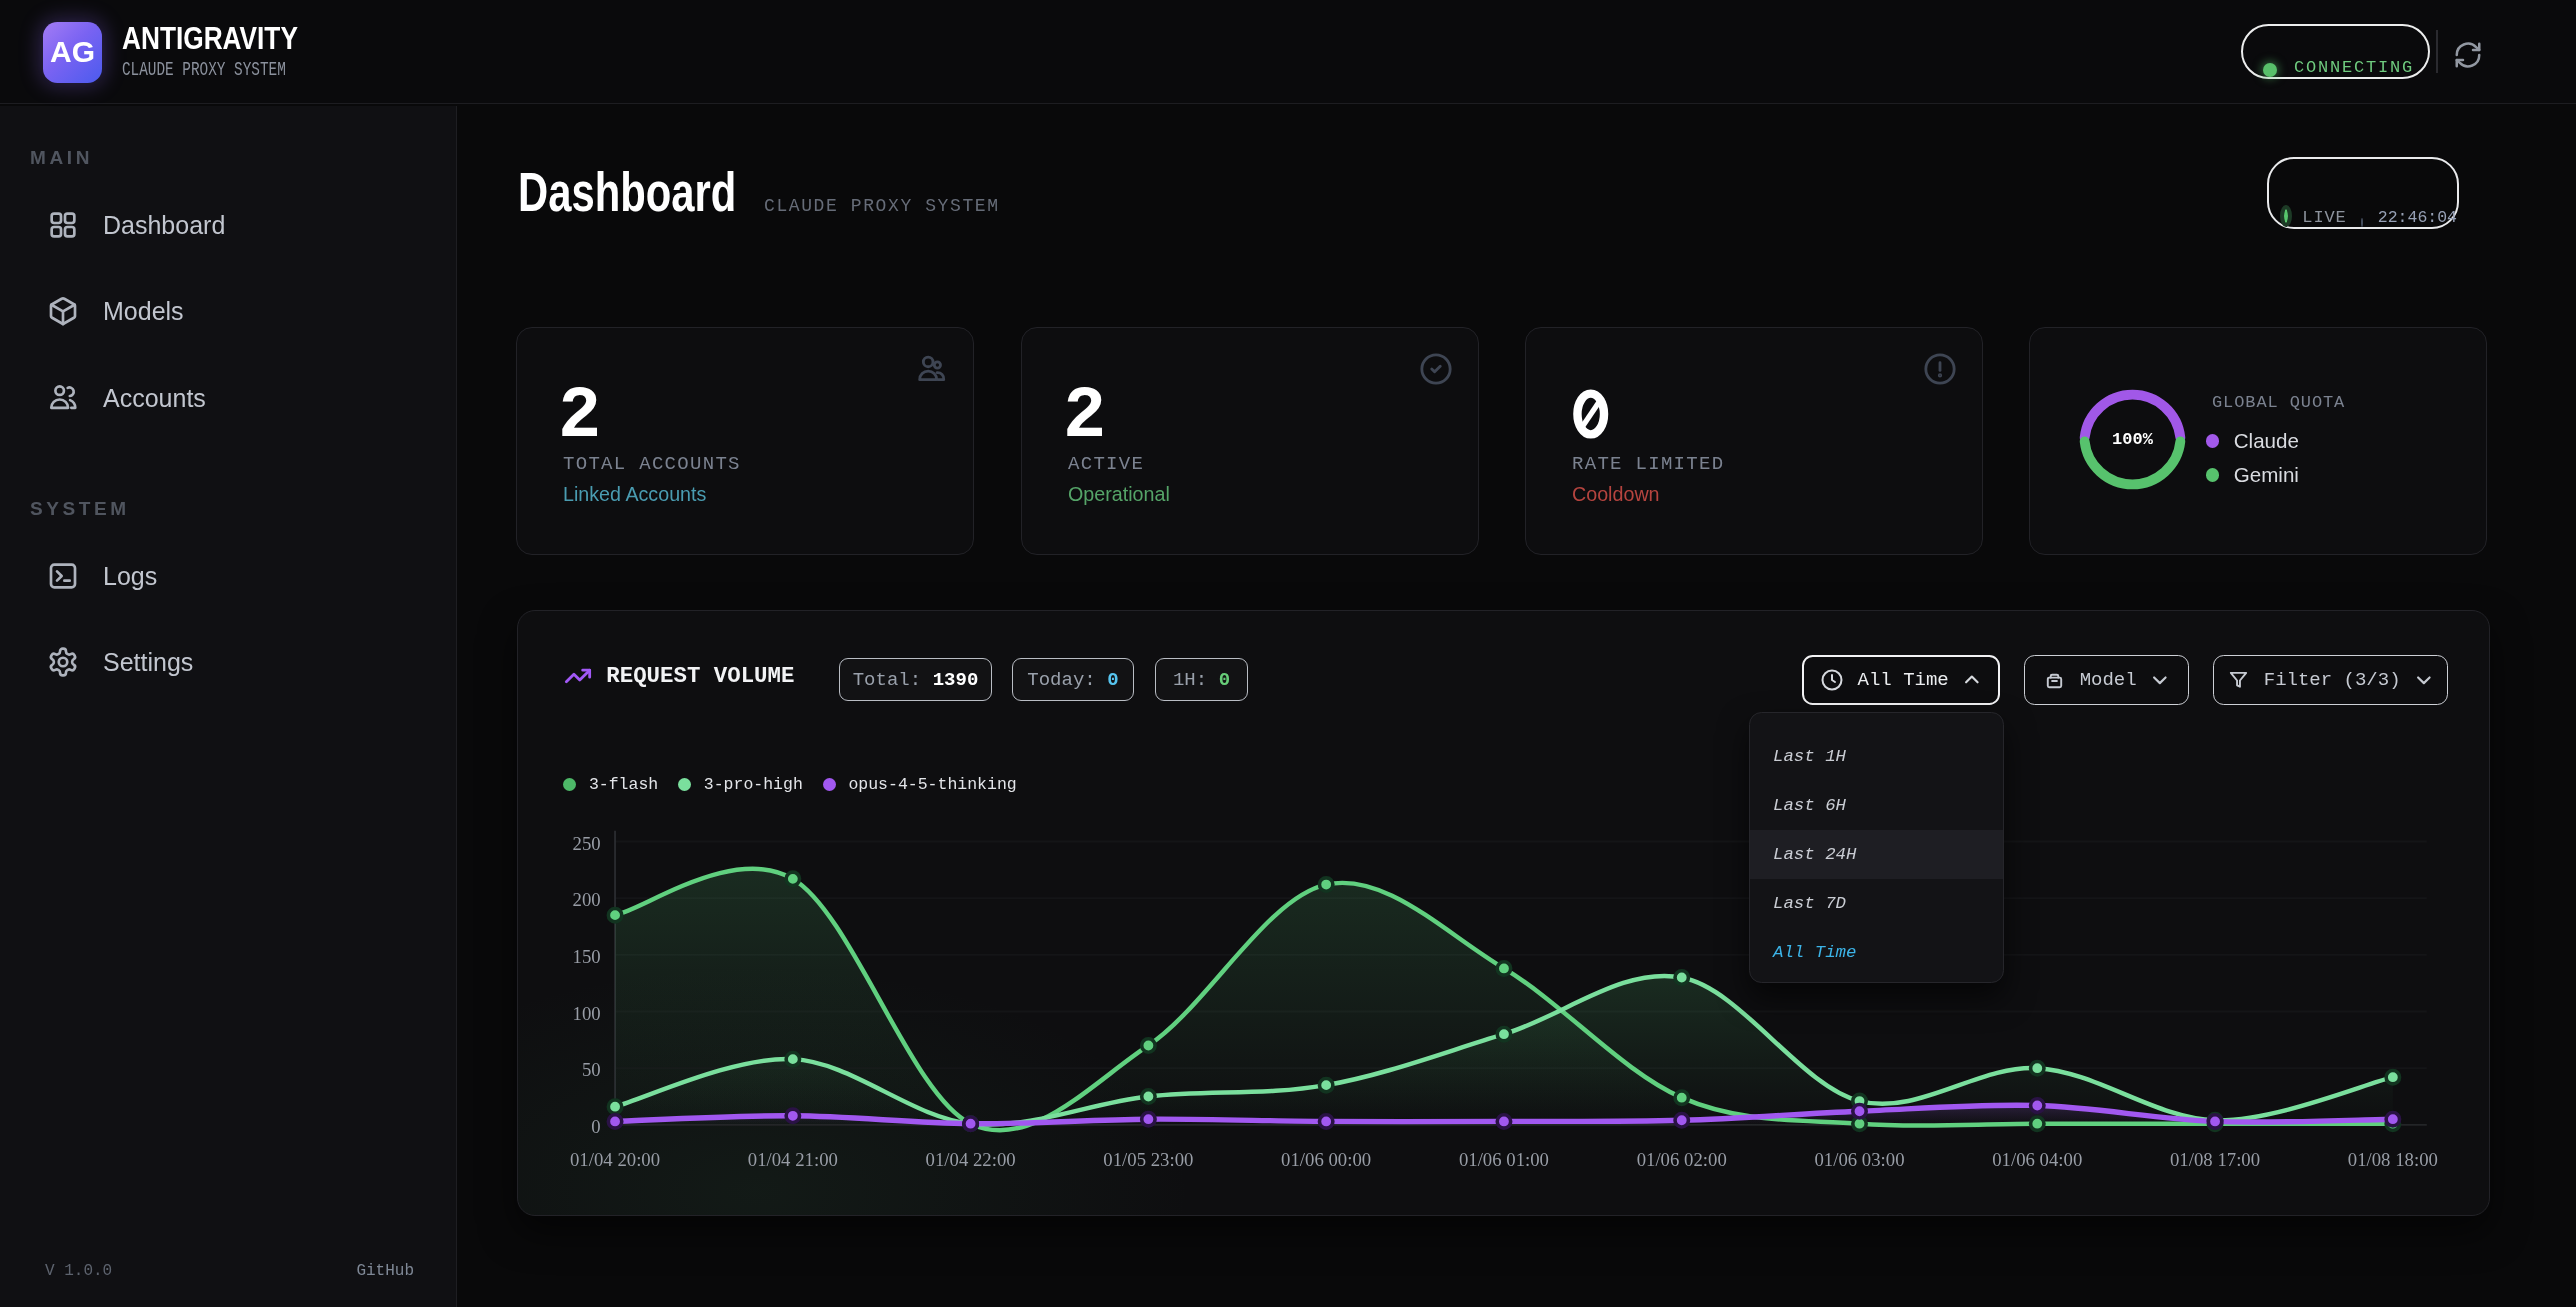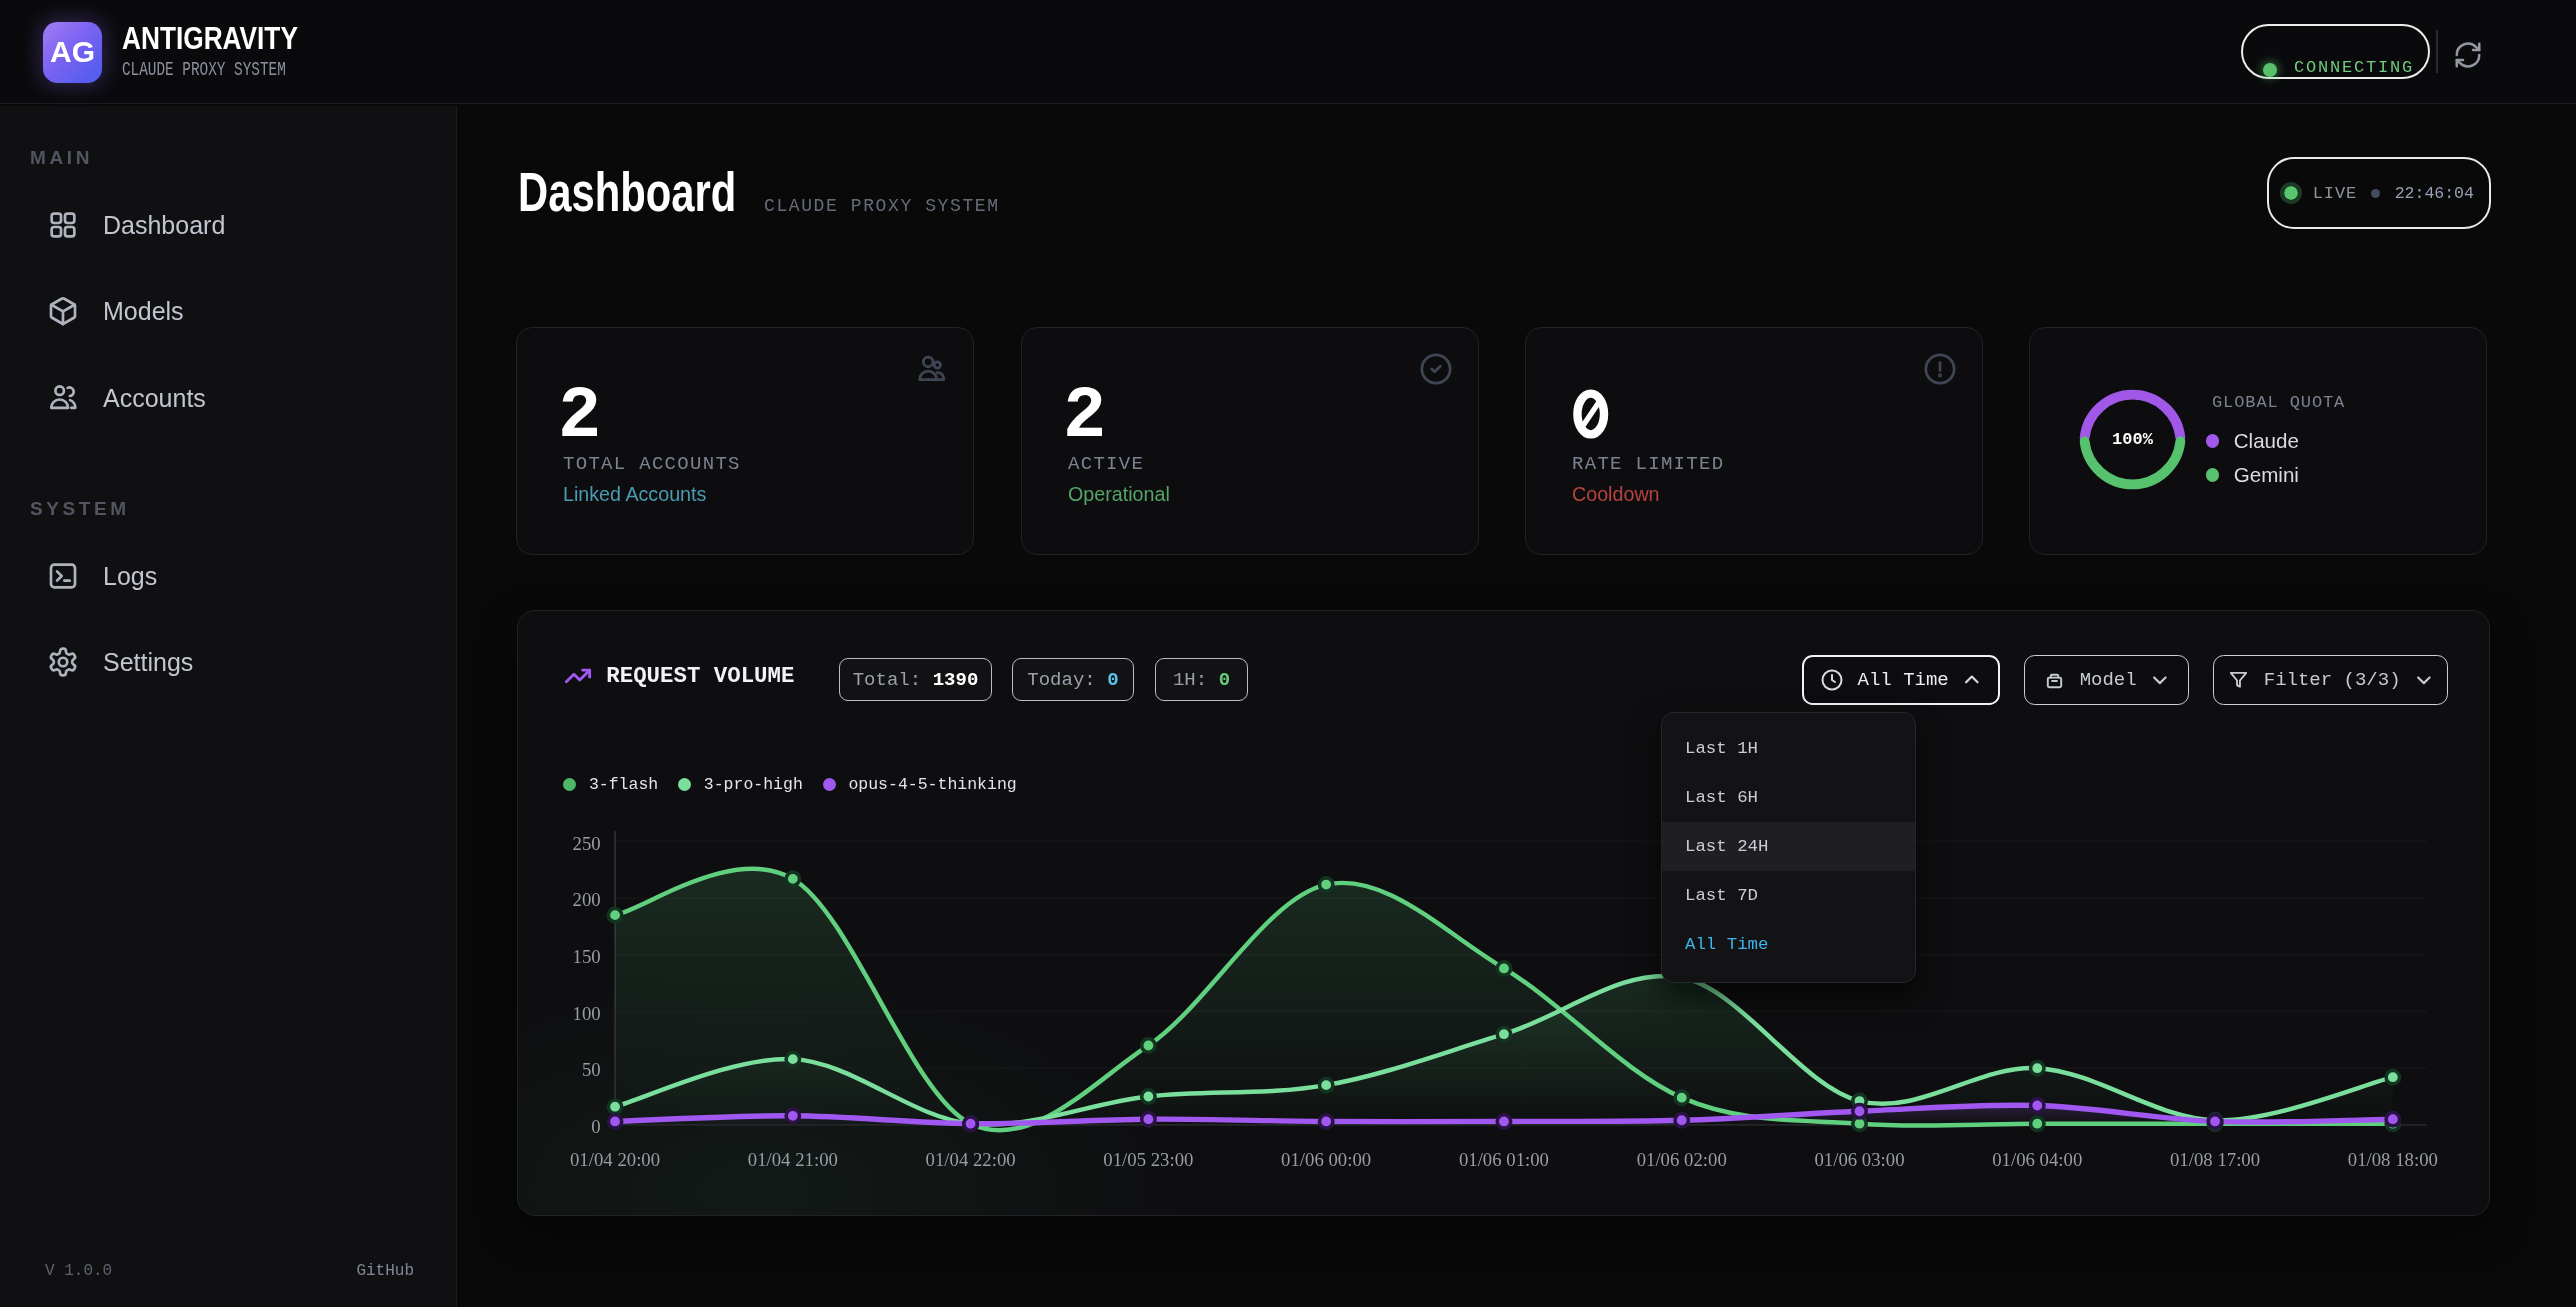--- a/index.html
+++ b/index.html
@@ -36,22 +36,22 @@
   .nav span { font-size:25px; color:#c2c6cf; }
   .foot { position:absolute; left:45px; top:1156px; width:369px; display:flex;
     justify-content:space-between; font-family:"Liberation Mono",monospace; font-size:16px;gap:40px; }
   .foot .v { color:#5d636e; }
   .foot .g { color:#7f8896; }
   
   .pagetitle { position:absolute; left:518px; top:165px; font-size:55px; font-weight:bold;
     color:#fff; line-height:1; transform:scaleX(0.76); transform-origin:left; }
   .pagesub { position:absolute; left:764px; top:196px; font-family:"Liberation Mono",monospace;
     font-size:18px; color:#666c78; letter-spacing:1.6px; }
-  .livepill { position:absolute; left:2267px; top:157px; width:224px; height:72px;
-    border:2.7px solid #e9eaec; border-radius:27px; display:flex; align-items:center; }
+  .livepill { position:absolute; left:2267px; top:157px; width:192px; height:72px;
+    border:2.7px solid #e9eaec; border-radius:27px; display:flex; align-items:flex-end; }
   .livedot { width:14.3px; height:14.3px; border-radius:50%; background:#57c66c; margin-left:10.7px;
     border:4.5px solid #1d3a26; background-clip:padding-box; box-sizing:content-box; }
   .livetxt { font-family:"Liberation Mono",monospace; font-size:17px; color:#8d939d;
     letter-spacing:0.9px; margin-left:10.7px; }
   .livesep { width:9px; height:9px; border-radius:50%; background:#434c5c; margin-left:14.3px; }
   .livetime { font-family:"Liberation Mono",monospace; font-size:16.5px; color:#96a0b5; margin-left:14.3px; }
   
   .card { position:absolute; top:327px; width:458px; height:228px; background:#0d0d0f;
     border:1.8px solid #222227; border-radius:16px; }
   .card .num { position:absolute; left:41px; top:53px; font-family:"Liberation Mono",monospace;
@@ -86,23 +86,23 @@
     font-family:"Liberation Mono",monospace; font-size:19px; color:#c6cad2; white-space:nowrap; }
   .btn svg { margin-right:13.4px; }
   .btn .chev { margin-left:13.4px; margin-right:0; }
   .legend { position:absolute; left:563px; top:775px; display:flex; align-items:center; z-index:3; }
   .legend .d { width:13.4px; height:13.4px; border-radius:50%; margin-right:12.5px; }
   .legend span { font-family:"Liberation Mono",monospace; font-size:16.5px; color:#e3e5e9;
     margin-right:19.7px; }
   .chartsvg { position:absolute; left:517px; top:610px; z-index:2; }
   .ax { font-family:"Liberation Serif",serif; font-size:21px; fill:#989da6; }
   
-  .dropdown { position:absolute; left:1661px; top:712px; width:255px; height:271px;
+  .dropdown { position:absolute; left:1749px; top:712px; width:255px; height:271px;
     background:#131316; border:1.8px solid #26262b; border-radius:12.5px; z-index:6;
-    box-shadow:0 14.3px 30px rgba(0,0,0,0.6); padding-top:11px; }
+    box-shadow:0 14.3px 30px rgba(0,0,0,0.6); padding-top:19px;font-style:italic; }
   .dropdown .it { height:49px; display:flex; align-items:center; padding-left:23px;
     font-family:"Liberation Mono",monospace; font-size:17.4px; color:#c9ccd3; }
   .dropdown .it.hl { background:#1e1e23; }
   .dropdown .it.cy { color:#3cb4e8; }
 </style>
 </head>
 <body>
 
 <div class="header">
   <div class="logo">AG</div>

